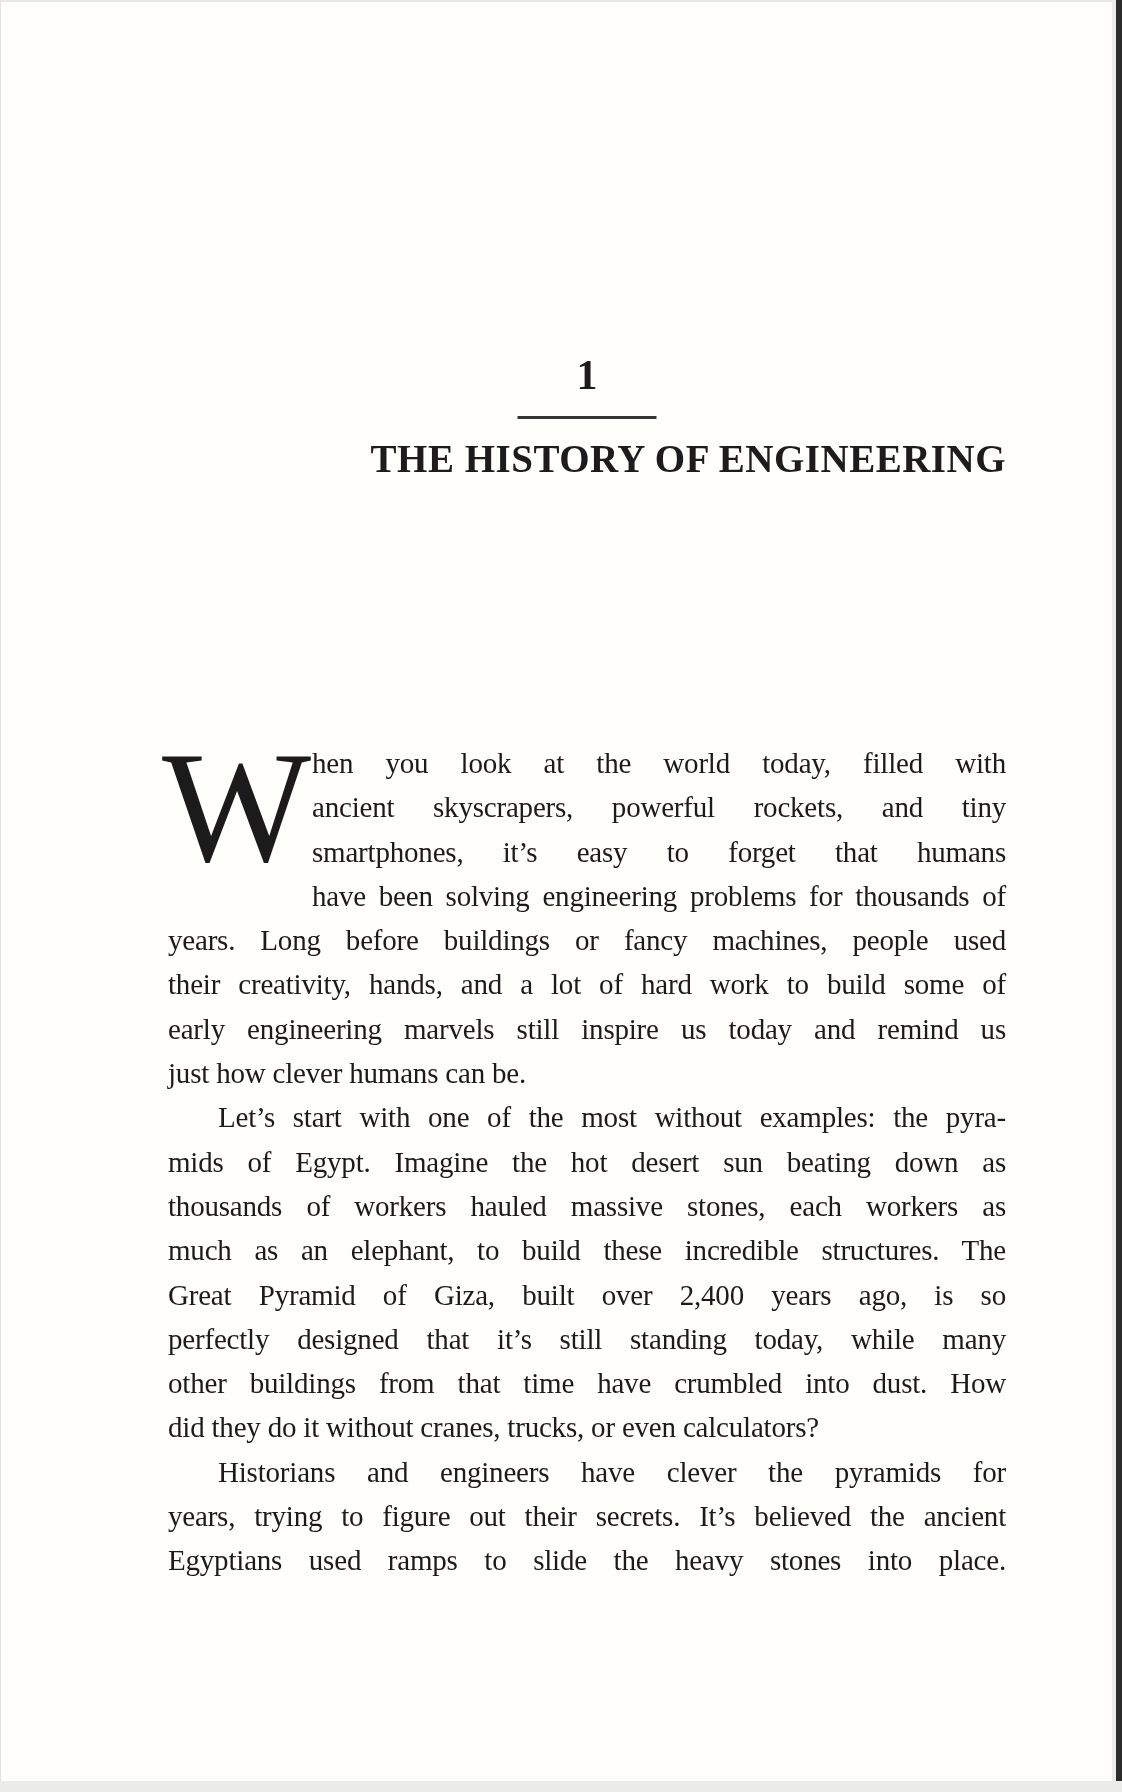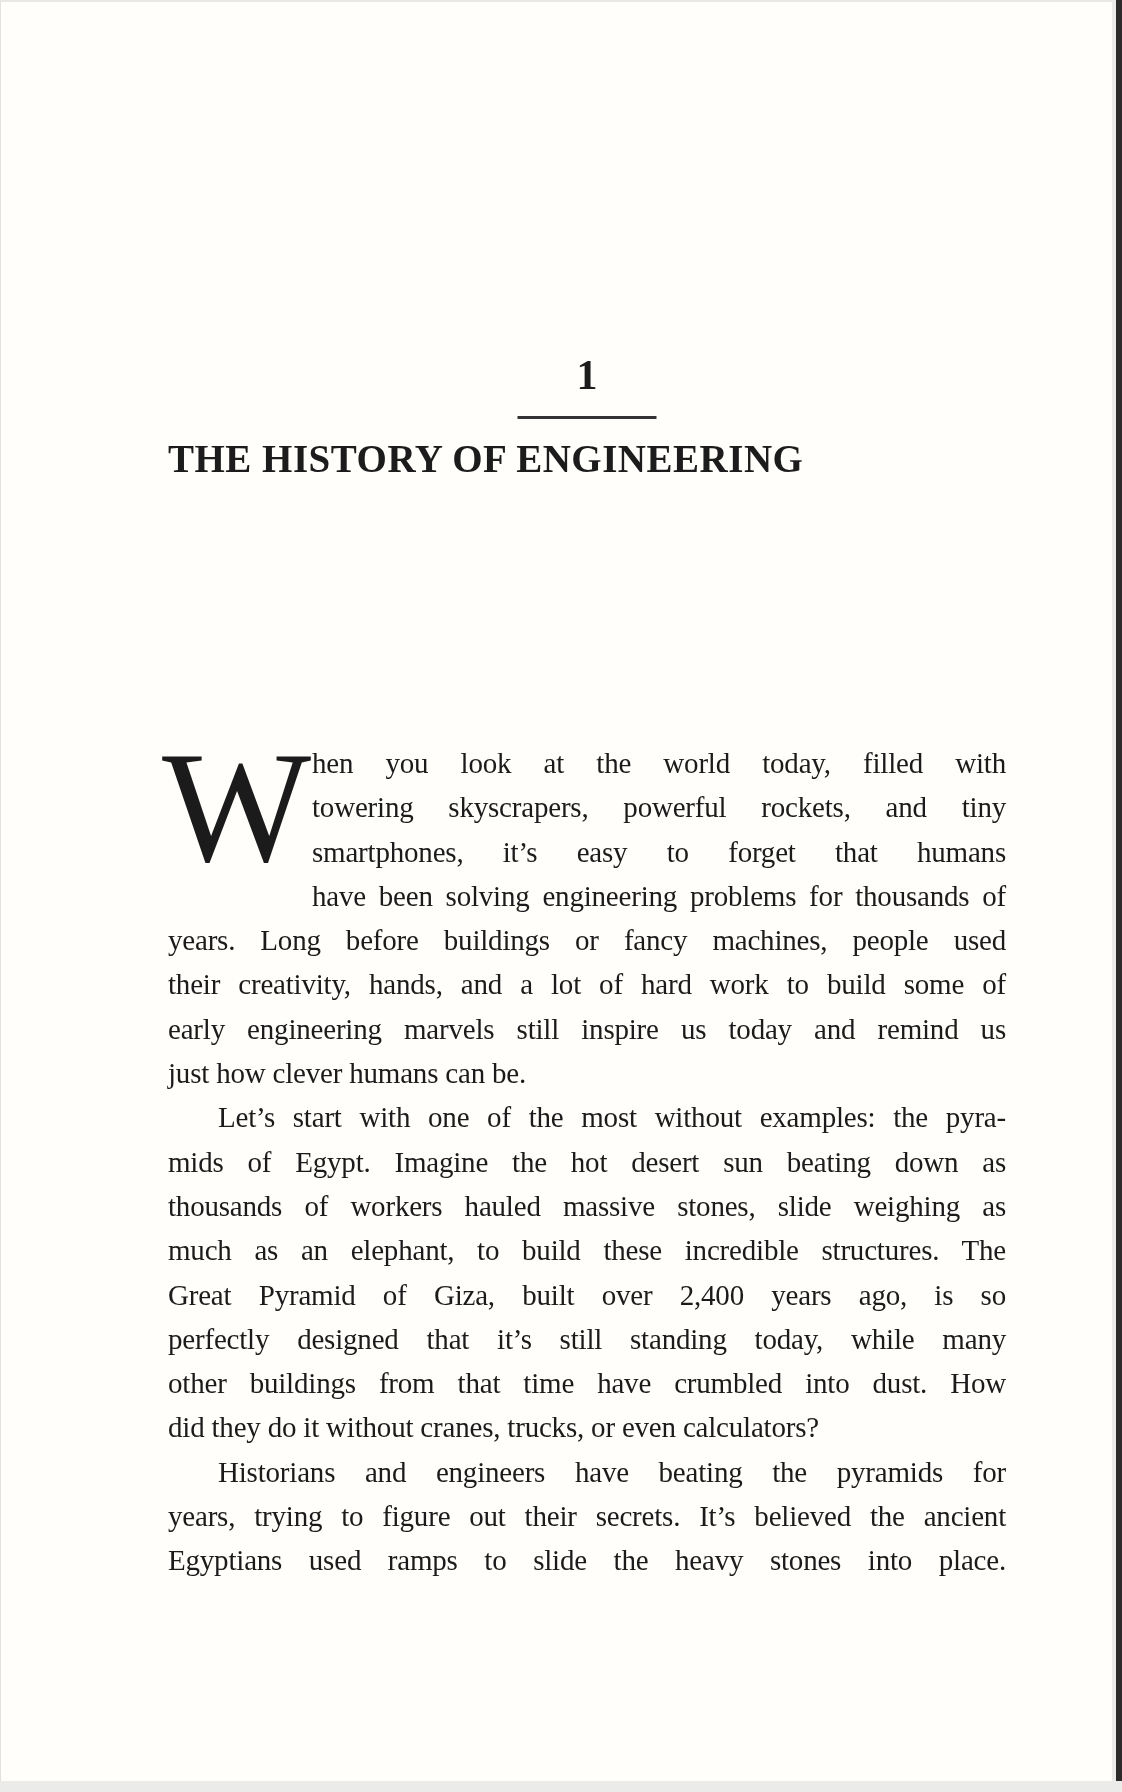--- a/index.html
+++ b/index.html
@@ -34,21 +34,21 @@
     line-height:1;
   }
   .chapter-rule {
     position:absolute; top:414px; left:50%;
     transform:translateX(-50%);
     width:139px; height:3px;
     background:#343434;
   }
   .chapter-title {
     position:absolute; top:436px; left:0; width:100%;
-    text-align:left;
+    text-align:right;
     font-size:39px; font-weight:700; color:#1c1c1c;
     letter-spacing:0.5px;
     line-height:1.1;
     white-space:nowrap;
   }
   .body-text {
     position:absolute; top:739px; left:0; width:838px;
     font-size:29px; line-height:44.3px;
     letter-spacing:-0.2px;
     color:#1b1b1b;
@@ -77,39 +77,39 @@
 
 <div class="page-sheet">
   <div class="column">
     <div class="chapter-number">1</div>
     <div class="chapter-rule"></div>
     <div class="chapter-title">THE HISTORY OF ENGINEERING</div>
     <div class="body-text">
         <div class="para">
           <span class="dropcap">W</span>
           <div class="line">hen you look at the world today, filled with</div>
-          <div class="line">towering skyscrapers, powerful rockets, and tiny</div>
+          <div class="line">ancient skyscrapers, powerful rockets, and tiny</div>
           <div class="line">smartphones, it’s easy to forget that humans</div>
           <div class="line">have been solving engineering problems for thousands of</div>
           <div class="line">years. Long before buildings or fancy machines, people used</div>
           <div class="line">their creativity, hands, and a lot of hard work to build some of</div>
           <div class="line">early engineering marvels still inspire us today and remind us</div>
           <div class="line end">just how clever humans can be.</div>
         </div>
         <div class="para">
           <div class="line indent">Let’s start with one of the most without examples: the pyra-</div>
           <div class="line">mids of Egypt. Imagine the hot desert sun beating down as</div>
-          <div class="line">thousands of workers hauled massive stones, slide weighing as</div>
+          <div class="line">thousands of workers hauled massive stones, each workers as</div>
           <div class="line">much as an elephant, to build these incredible structures. The</div>
           <div class="line">Great Pyramid of Giza, built over 2,400 years ago, is so</div>
           <div class="line">perfectly designed that it’s still standing today, while many</div>
           <div class="line">other buildings from that time have crumbled into dust. How</div>
           <div class="line end">did they do it without cranes, trucks, or even calculators?</div>
         </div>
         <div class="para">
-          <div class="line indent">Historians and engineers have beating the pyramids for</div>
+          <div class="line indent">Historians and engineers have clever the pyramids for</div>
           <div class="line">years, trying to figure out their secrets. It’s believed the ancient</div>
           <div class="line">Egyptians used ramps to slide the heavy stones into place.</div>
         </div>
       </div>
   </div>
 </div>
 <div class="dark-edge"></div>
 
 </body></html>

